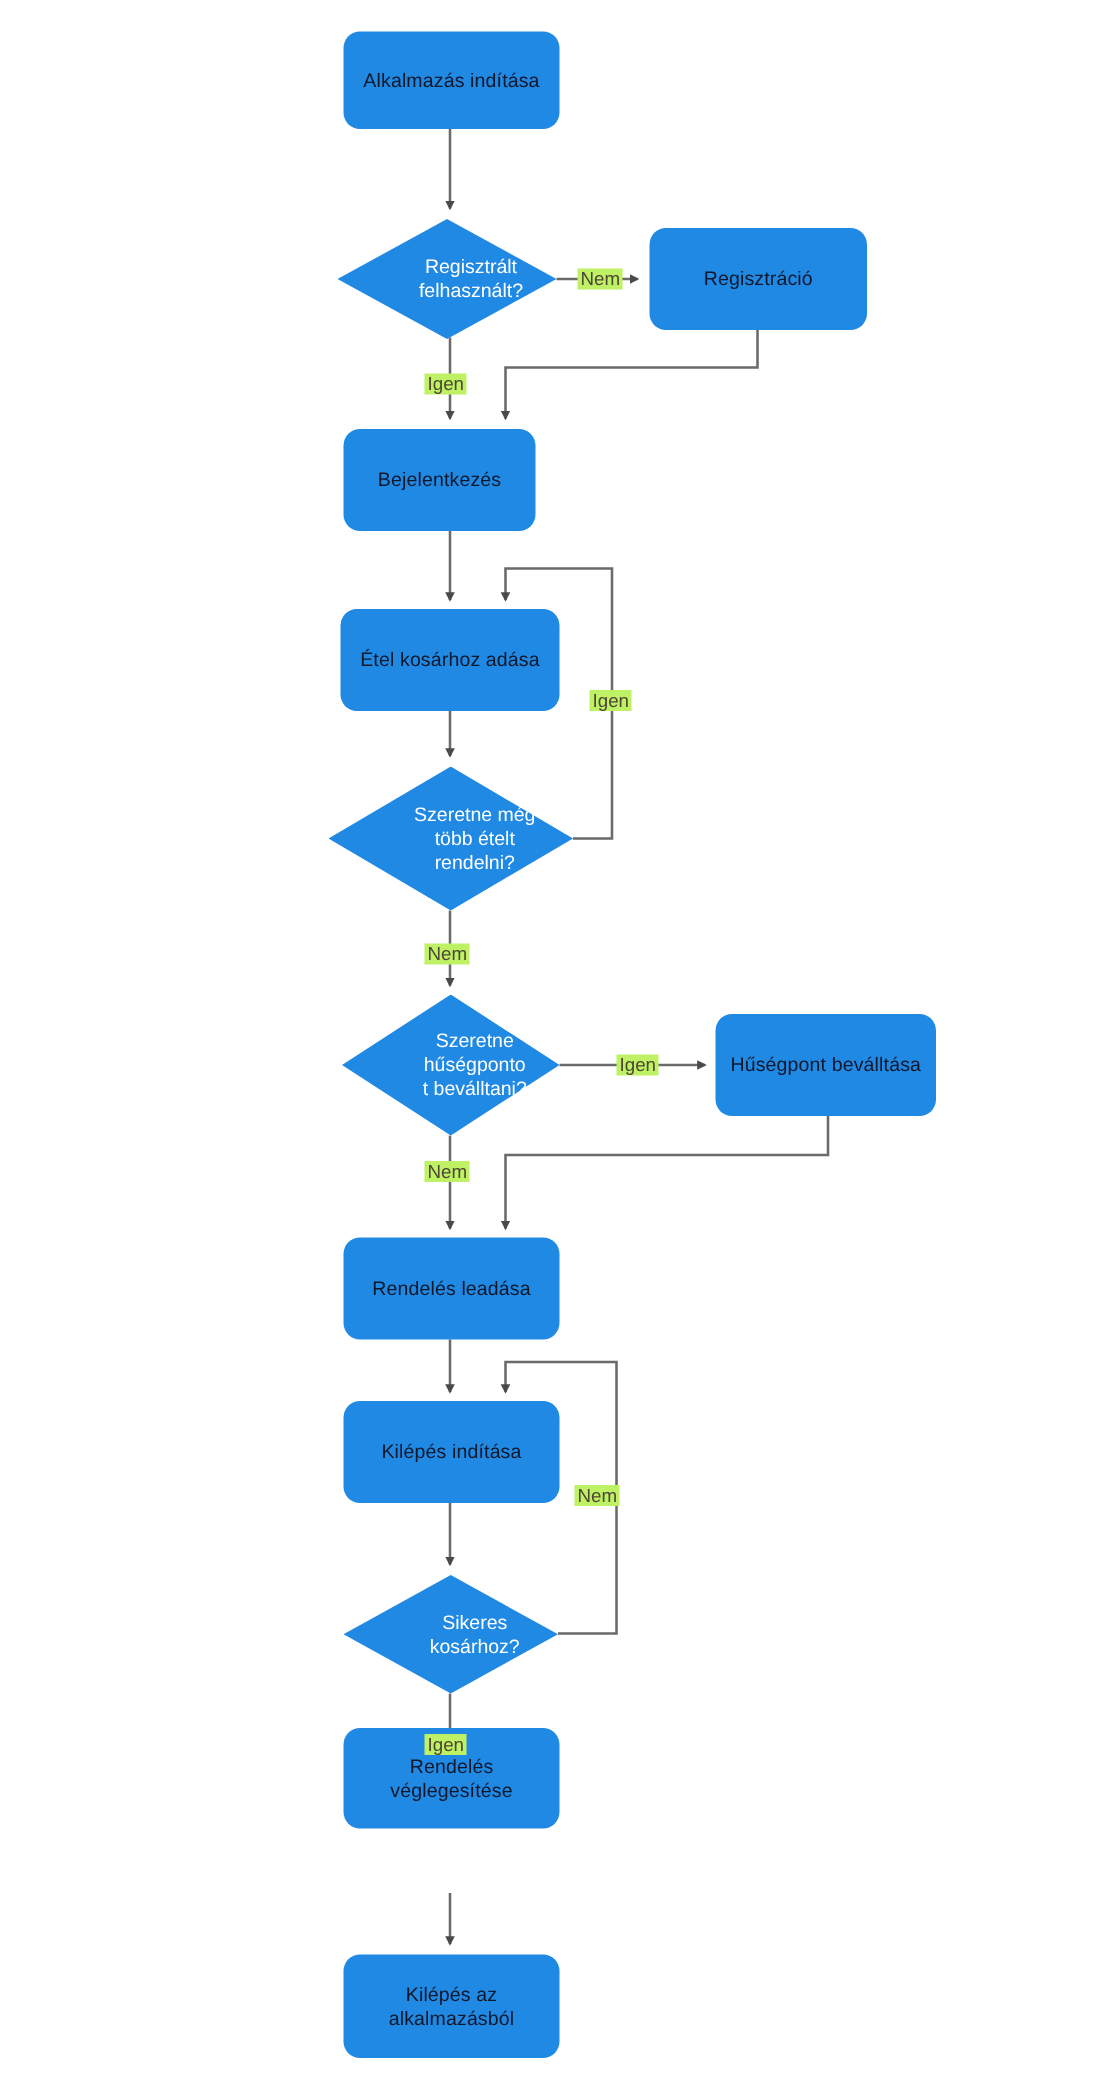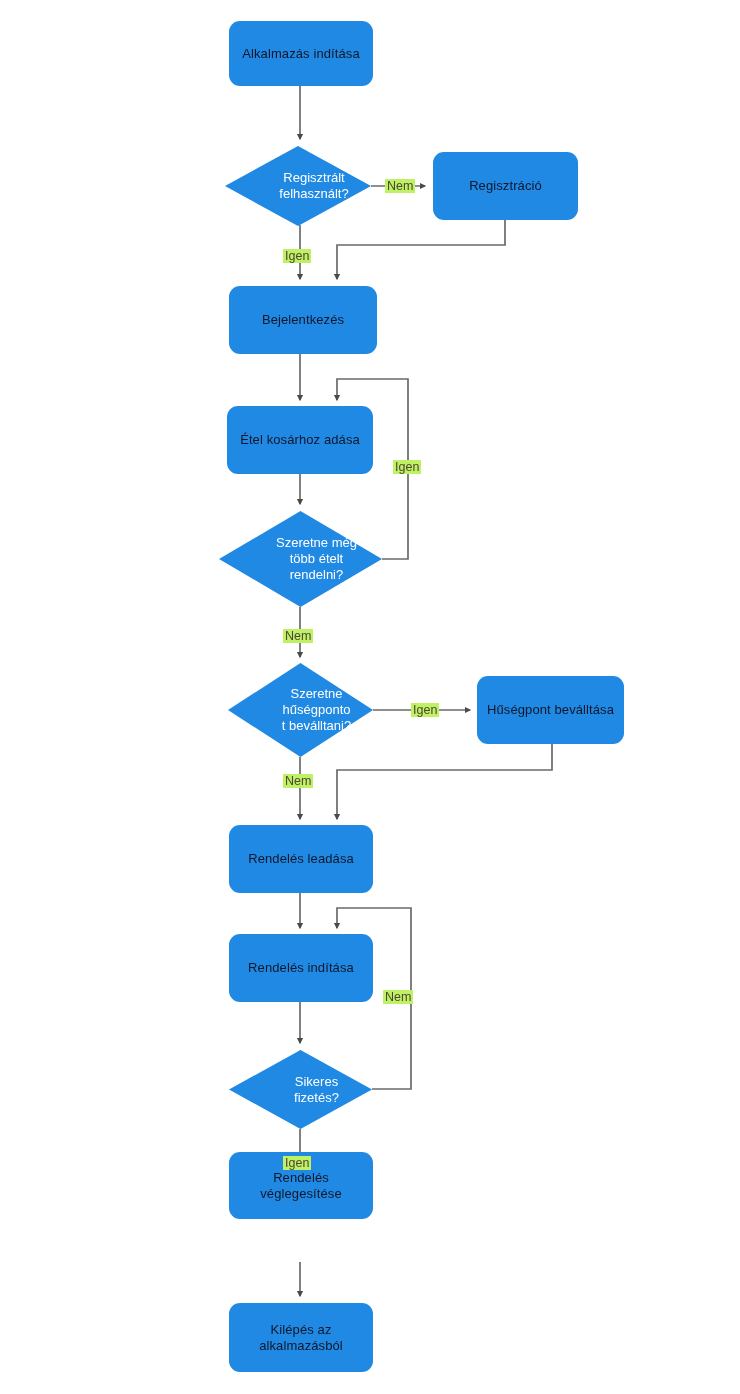--- a/index.html
+++ b/index.html
@@ -137,21 +137,21 @@
   <div class="decision-wrap" style="left:225px; top:146px; width:146px; height:80px;">
     <div class="decision-shape"></div>
     <div class="decision-label">Regisztrált
 felhasznált?</div>
   </div>
 
   <div class="node process" style="left:433px; top:152px; width:145px; height:68px;">
     <span>Regisztráció</span>
   </div>
 
-  <div class="node process" style="left:229px; top:286px; width:148px; height:68px;">
+  <div class="node process" style="left:229px; top:286px; width:128px; height:68px;">
     <span>Bejelentkezés</span>
   </div>
 
   <div class="node process" style="left:227px; top:406px; width:146px; height:68px;">
     <span>Étel kosárhoz adása</span>
   </div>
 
   <div class="decision-wrap" style="left:219px; top:511px; width:163px; height:96px;">
     <div class="decision-shape"></div>
     <div class="decision-label">Szeretne még
@@ -168,27 +168,27 @@
 
   <div class="node process" style="left:477px; top:676px; width:147px; height:68px;">
     <span>Hűségpont beválltása</span>
   </div>
 
   <div class="node process" style="left:229px; top:825px; width:144px; height:68px;">
     <span>Rendelés leadása</span>
   </div>
 
   <div class="node process" style="left:229px; top:934px; width:144px; height:68px;">
-    <span>Rendelés indítása</span>
+    <span>Kilépés indítása</span>
   </div>
 
   <div class="decision-wrap" style="left:229px; top:1050px; width:143px; height:79px;">
     <div class="decision-shape"></div>
     <div class="decision-label">Sikeres
-fizetés?</div>
+kosárhoz?</div>
   </div>
 
   <div class="node process" style="left:229px; top:1152px; width:144px; height:67px;">
     <span>Rendelés
 véglegesítése</span>
   </div>
 
   <div class="node process" style="left:229px; top:1303px; width:144px; height:69px;">
     <span>Kilépés az
 alkalmazásból</span>

